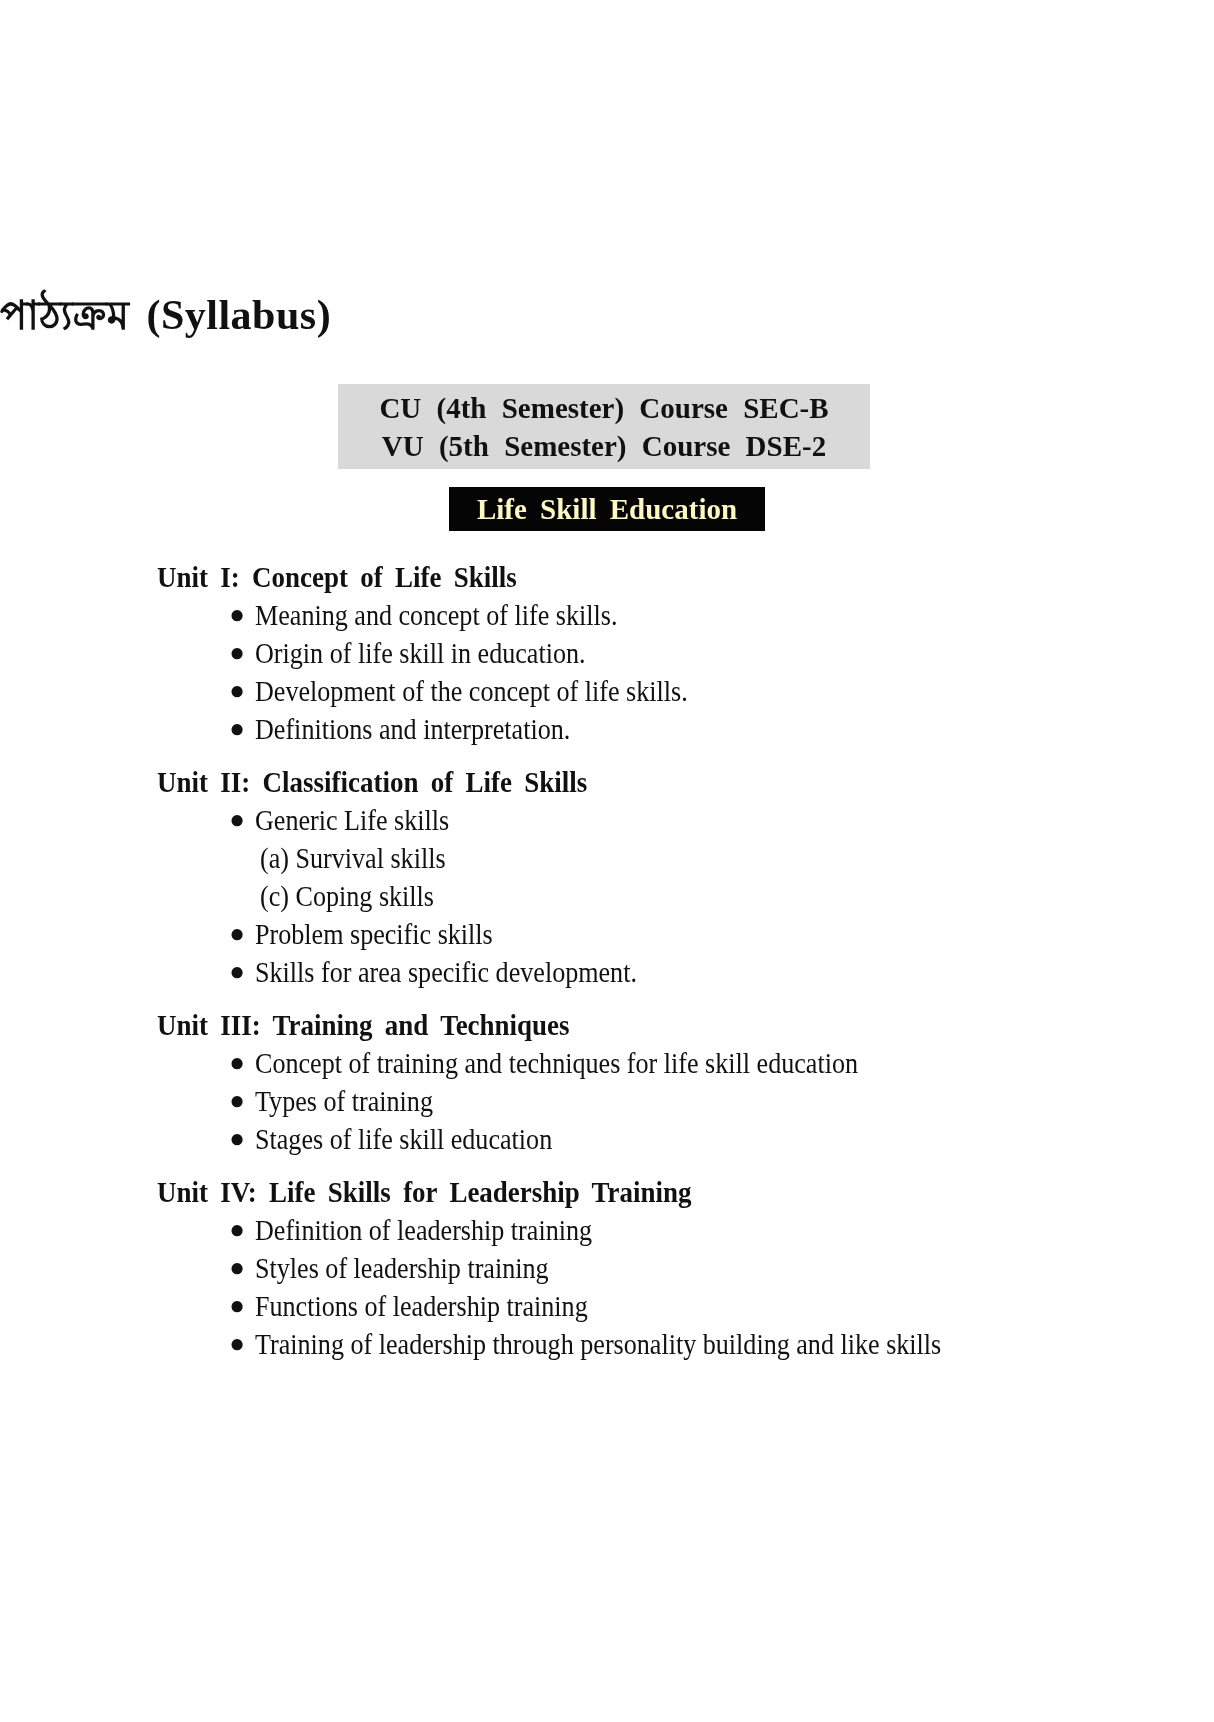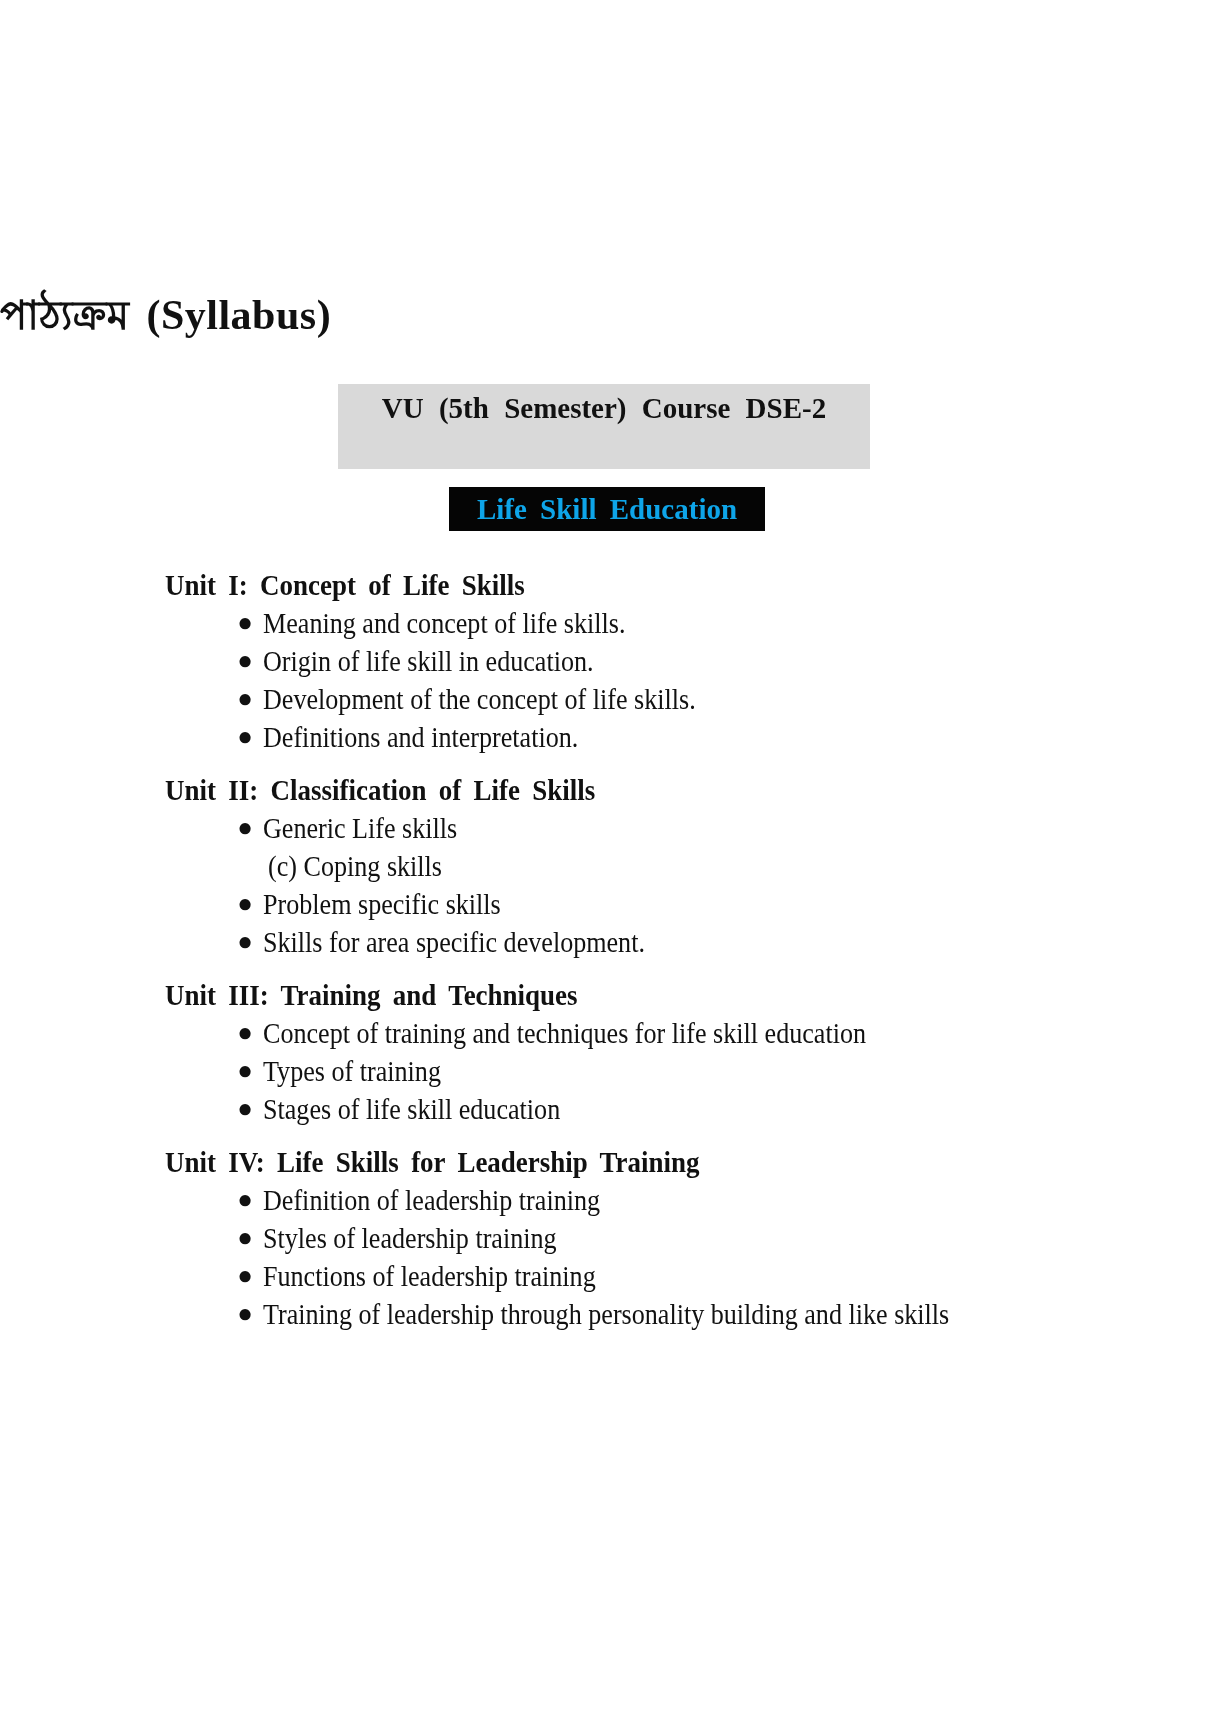--- a/index.html
+++ b/index.html
@@ -52,36 +52,36 @@
       display: block;
       white-space: nowrap;
     }
     .subject-box {
       position: absolute;
       left: 449px;
       top: 487px;
       width: 316px;
       height: 44px;
       background: #050505;
-      color: #0ea5e9;
+      color: #fef9c3;
       text-align: center;
       font-weight: bold;
       font-size: 29px;
       line-height: 44px;
       word-spacing: 6px;
       white-space: nowrap;
     }
     .units {
       position: absolute;
       left: 157px;
       top: 558px;
       width: 1000px;
     }
     .unit {
-      margin: 8px;
+      margin: 0;
       padding: 0;
     }
     .unit + .unit {
       margin-top: 15px;
     }
     .unit-heading {
       font-weight: bold;
       font-size: 29px;
       line-height: 38px;
       height: 38px;
@@ -123,20 +123,21 @@
   </style>
 </head>
 <body>
 
 <div class="page-title">
   <span class="bn">পাঠ্যক্রম</span>
   <span>(Syllabus)</span>
 </div>
 
 <div class="course-box">
+  <span class="line">CU (4th Semester) Course SEC-B</span>
   <span class="line">VU (5th Semester) Course DSE-2</span>
 </div>
 
 <div class="subject-box">Life Skill Education</div>
 
 <div class="units">
 
   <section class="unit">
     <div class="unit-heading">Unit I: Concept of Life Skills</div>
     <ul class="item-list">
@@ -160,20 +161,23 @@
   </section>
 
   <section class="unit">
     <div class="unit-heading">Unit II: Classification of Life Skills</div>
     <ul class="item-list">
       <li class="item">
           <span class="bullet">●</span>
           <span class="text">Generic Life skills</span>
         </li>
       <li class="item sub">
+          <span class="text">(a) Survival skills</span>
+        </li>
+      <li class="item sub">
           <span class="text">(c) Coping skills</span>
         </li>
       <li class="item">
           <span class="bullet">●</span>
           <span class="text">Problem specific skills</span>
         </li>
       <li class="item">
           <span class="bullet">●</span>
           <span class="text">Skills for area specific development.</span>
         </li>

